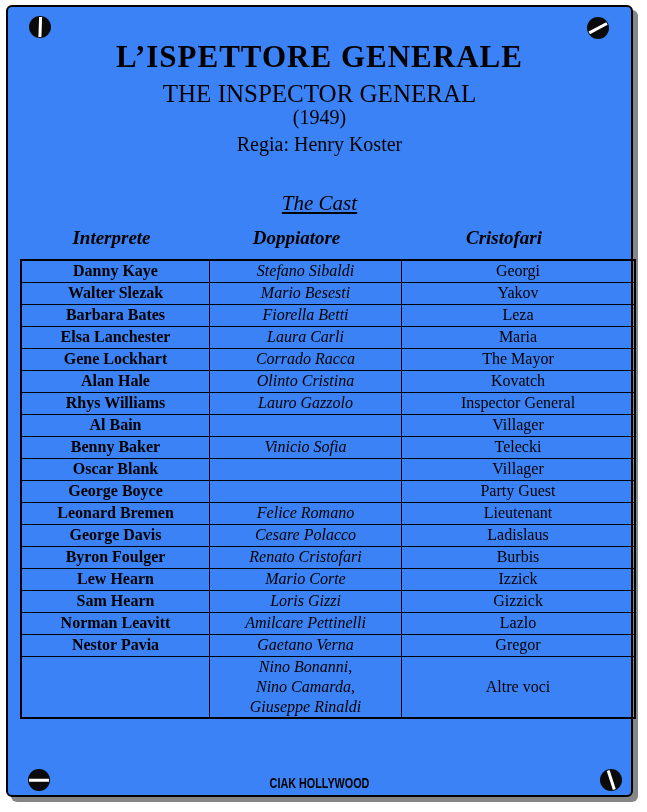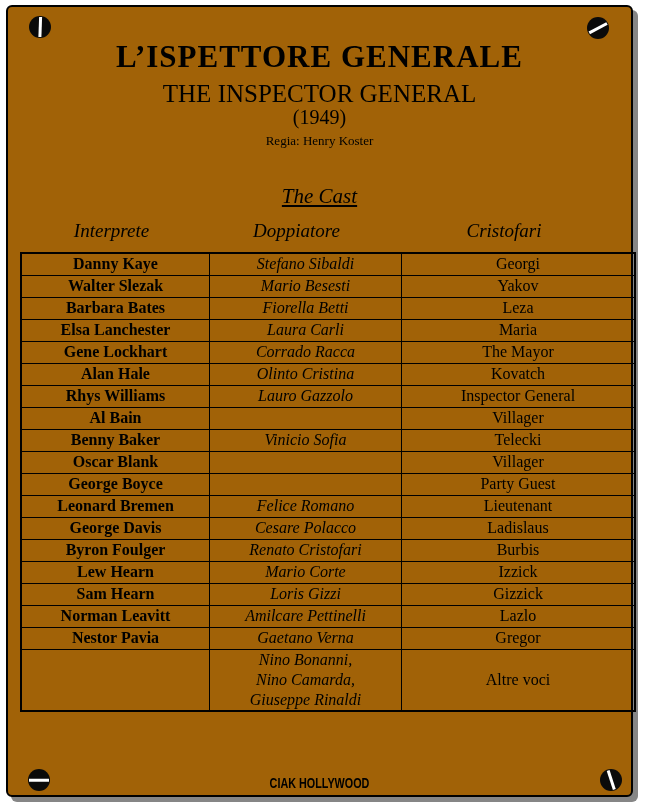--- a/index.html
+++ b/index.html
@@ -12,21 +12,21 @@
     color: #000000;
     position: relative;
     overflow: hidden;
   }
   .sheet {
     position: absolute;
     left: 6px;
     top: 5px;
     width: 627px;
     height: 792px;
-    background: #a16207;
+    background: #3b82f6;
     border: 2px solid #000000;
     border-radius: 6px;
     box-shadow: 5px 5px 0 #868686;
     box-sizing: border-box;
   }
   .screw {
     position: absolute;
     width: 22px;
     height: 22px;
     border-radius: 50%;
@@ -70,38 +70,39 @@
     font-size: 25px;
     line-height: 1.0;
   }
   .year {
     margin-top: 1px;
     font-size: 20px;
     line-height: 1.0;
   }
   .director {
     margin-top: 7px;
-    font-size: 13px;
+    font-size: 20px;
     line-height: 1.0;
     text-align: center;
   }
   .cast-heading {
     margin-top: 39px;
     font-size: 21px;
     font-style: italic;
     text-decoration: underline;
     line-height: 1.0;
   }
   .col-headers {
     display: flex;
     margin: 14px 0 0 12px;
     width: 598px;
     font-size: 19px;
     font-style: italic;
     line-height: 1.1;
+    font-weight: bold;
   }
   .col-headers .col-h { text-align: center; }
   .col-h.c1 { width: 183px; }
   .col-h.c2 { width: 187px; }
   .col-h.c3 { width: 228px; }
 
   table.cast-table {
     border-collapse: collapse;
     margin: 10px 0 0 12px;
     width: 598px;

